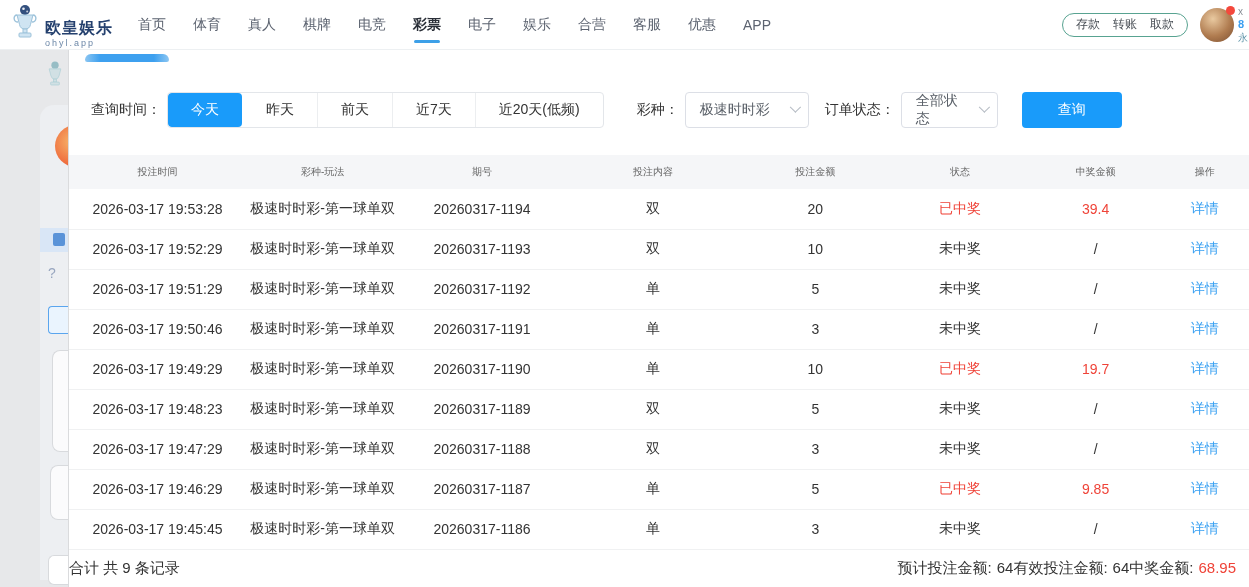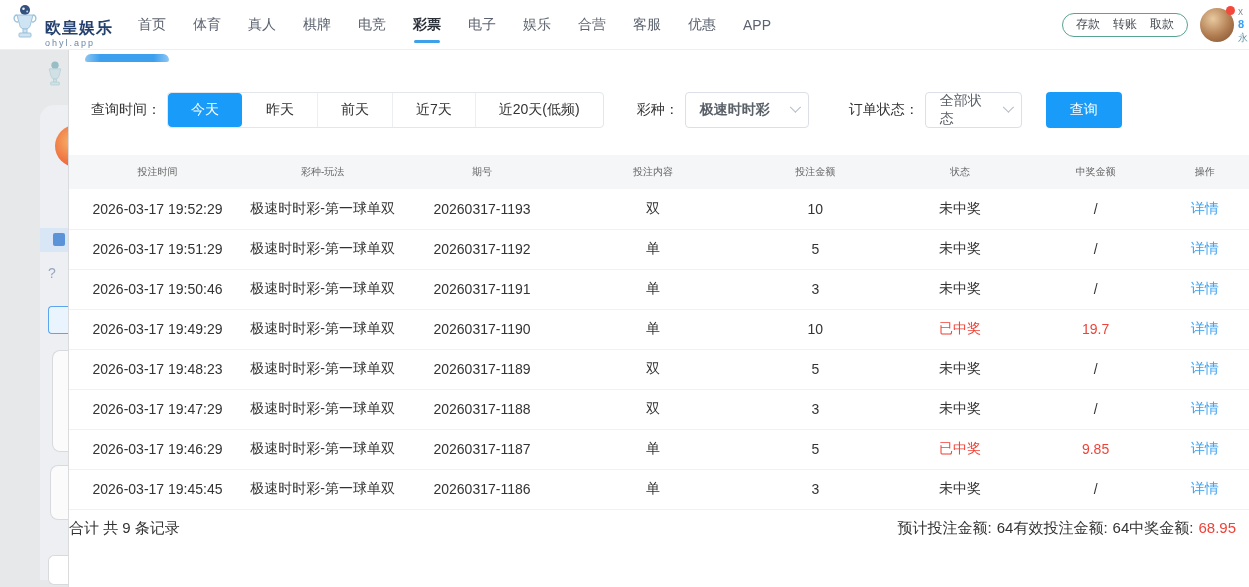--- a/index.html
+++ b/index.html
@@ -71,29 +71,29 @@
   
   .filters { display:flex; align-items:center; margin:42px 0 0 22px; height:36px; font-size:14px; color:#333; }
   .field-label { white-space:nowrap; }
   .seg { display:flex; border:1px solid #e3e6ea; border-radius:4px; overflow:hidden;
     margin-left:6px; height:36px; background:#fff; }
   .seg-item { display:flex; align-items:center; padding:0 23px; cursor:pointer; color:#333; white-space:nowrap; }
   .seg-item + .seg-item { border-left:1px solid #eceef0; }
   .seg-item.active { background:#199bfa; color:#fff; border-radius:4px; }
   .seg-item.active + .seg-item { border-left-color:transparent; }
   .ml33 { margin-left:33px; }
-  .ml22 { margin-left:40px; }
+  .ml22 { margin-left:16px; }
   .select { display:flex; align-items:center; justify-content:space-between;
     border:1px solid #dcdfe6; border-radius:4px; height:36px; padding:0 10px 0 14px;
     color:#5a6068; cursor:pointer; background:#fff; margin-left:6px; }
-  .select.w1 { width:124px;font-weight:bold; }
+  .select.w1 { width:124px; }
   .select.w2 { width:97px; }
   .chevron { width:8px; height:8px; border-right:1.5px solid #b6bcc4; border-bottom:1.5px solid #b6bcc4;
     transform:rotate(45deg) translate(-1px,-3px); margin-left:8px; flex:none; }
-  .search-btn { margin-left:24px; width:76px; height:36px; background:#199bfa; color:#fff;
+  .search-btn { margin-left:24px; width:100px; height:36px; background:#199bfa; color:#fff;
     border:none; border-radius:4px; font-size:14px; cursor:pointer; }
 
   
   .table-wrap { margin-top:27px; }
   table { width:100%; border-collapse:collapse; table-layout:fixed; }
   thead th { background:#f5f6f8; color:#666; font-weight:400; font-size:10px;
     height:34px; text-align:center; }
   tbody td { height:40px; text-align:center; font-size:14px; color:#333;
     border-bottom:1px solid #f0f1f2; overflow:hidden; white-space:nowrap; }
   td.danger { color:#ef4338; }
@@ -232,20 +232,32 @@
           <th>期号</th>
           <th>投注内容</th>
           <th>投注金额</th>
           <th>状态</th>
           <th>中奖金额</th>
           <th>操作</th>
         </tr>
       </thead>
       <tbody id="table-body">
           <tr>
+        <td>2026-03-17 19:53:28</td>
+        <td>极速时时彩-第一球单双</td>
+        <td>20260317-1194</td>
+        <td>双</td>
+        <td>20</td>
+        <td class="danger">已中奖</td>
+        <td class="danger">39.4</td>
+        <td>
+          <a class="detail-link">详情</a>
+        </td>
+      </tr>
+          <tr>
         <td>2026-03-17 19:52:29</td>
         <td>极速时时彩-第一球单双</td>
         <td>20260317-1193</td>
         <td>双</td>
         <td>10</td>
         <td>未中奖</td>
         <td>/</td>
         <td>
           <a class="detail-link">详情</a>
         </td>

